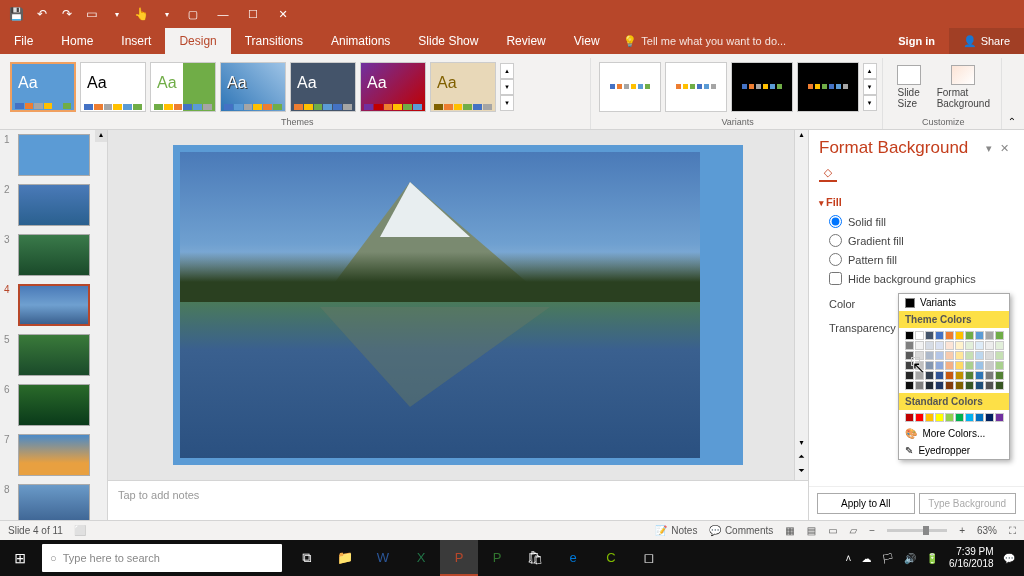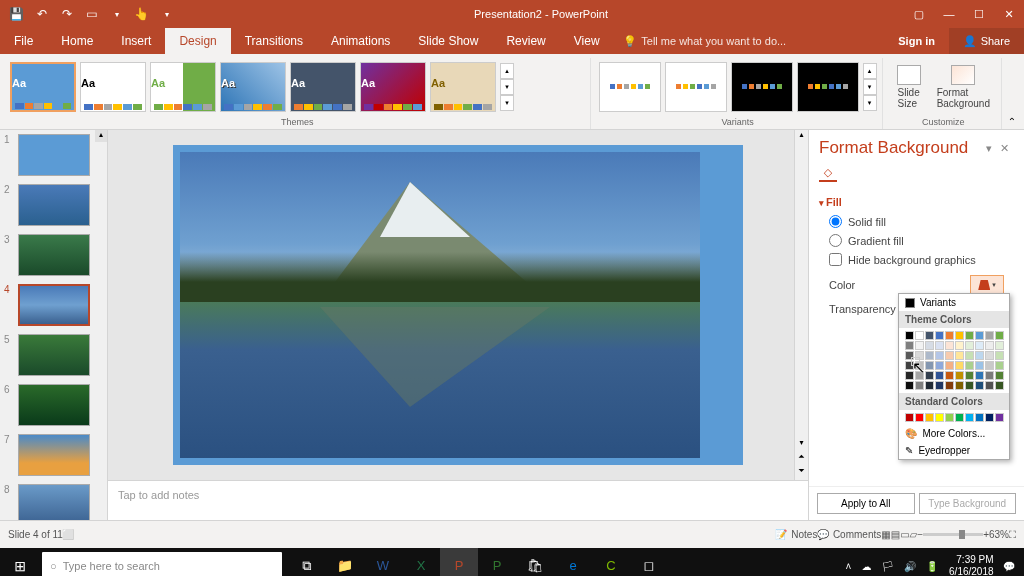--- a/index.html
+++ b/index.html
@@ -22,21 +22,21 @@
 .tabs .signin { padding: 0 14px; cursor: pointer; font-size: 11px; font-weight: bold; }
 .tabs .share { background: #a13f25; padding: 0 14px; height: 26px; display: flex; align-items: center; gap: 4px; cursor: pointer; font-size: 11px; }
 
 
 .ribbon { height: 76px; background: #f3f2f1; border-bottom: 1px solid #d4d4d4; display: flex; padding: 4px 5px 0; gap: 3px; }
 .ribbon-group { display: flex; flex-direction: column; border-right: 1px solid #e1e1e1; padding: 0 5px; }
 .ribbon-group-content { flex: 1; display: flex; align-items: center; gap: 4px; }
 .ribbon-group-label { font-size: 9px; color: #666; text-align: center; padding: 2px 0; }
 .theme-thumb { width: 66px; height: 50px; border: 1px solid #ccc; background: #fff; display: flex; flex-direction: column; cursor: pointer; position: relative; }
 .theme-thumb.selected { border: 2px solid #f0a060; }
-.theme-thumb .th-top { flex: 1; display: flex; align-items: center; justify-content: flex-start; font-size: 11px; font-weight: bold; }
+.theme-thumb .th-top { flex: 1; display: flex; align-items: center; justify-content: flex-start; padding-left: 6px; font-size: 16px; }
 .theme-thumb .th-bot { height: 8px; display: flex; gap: 1px; padding: 1px 3px; }
 .theme-thumb .th-bot span { flex: 1; }
 .variant-thumb { width: 62px; height: 50px; border: 1px solid #ccc; background: #fff; display: flex; align-items: center; justify-content: center; cursor: pointer; }
 .variant-thumb .v-row { display: flex; gap: 2px; }
 .variant-thumb .v-row span { width: 5px; height: 5px; }
 .scroll-btns { display: flex; flex-direction: column; width: 14px; }
 .scroll-btns div { height: 16px; border: 1px solid #ccc; font-size: 7px; display: flex; align-items: center; justify-content: center; cursor: pointer; background: #fff; }
 .customize-btn { display: flex; flex-direction: column; align-items: center; gap: 2px; cursor: pointer; font-size: 10px; color: #444; padding: 4px 6px; }
 .customize-btn .ico { width: 24px; height: 20px; border: 1px solid #aaa; background: #fff; }
 .collapse { width: 14px; display: flex; align-items: flex-end; justify-content: center; font-size: 10px; padding-bottom: 2px; cursor: pointer; }
@@ -83,31 +83,31 @@
 .fill-row .label { flex: 1; }
 .color-btn { width: 34px; height: 20px; border: 1px solid #f0a060; background: #fce4d6; display: flex; align-items: center; justify-content: center; cursor: pointer; gap: 2px; }
 .color-btn .bucket { width: 12px; height: 10px; background: #c43e1c; clip-path: polygon(20% 0, 80% 0, 100% 100%, 0 100%); }
 .color-btn .drop { font-size: 7px; }
 .transp-row { display: flex; align-items: center; padding: 2px 10px; gap: 4px; }
 .transp-row .slider { width: 14px; height: 4px; background: #ccc; }
 
 
 .color-pop { position: absolute; top: 293px; right: 14px; width: 112px; background: #fff; border: 1px solid #aaa; box-shadow: 2px 2px 5px rgba(0,0,0,0.3); font-size: 10px; z-index: 100; }
 .cp-item { padding: 3px 6px; display: flex; align-items: center; gap: 5px; cursor: pointer; }
-.cp-head { padding: 3px 6px; font-weight: 600; color: #555; background: #e5e5e5; }
+.cp-head { padding: 3px 6px; font-weight: 600; color: #555; background: #fde047; }
 .cp-grid { display: grid; grid-template-columns: repeat(10, 1fr); gap: 1px; padding: 3px 6px; }
 .cp-grid span { width: 9px; height: 9px; border: 1px solid #ccc; cursor: pointer; }
 .cp-cursor { position: absolute; top: 29px; left: 12px; font-size: 16px; color: #000; pointer-events: none; text-shadow: 0 0 2px #fff; }
 
 .pane-foot { padding: 6px 8px; display: flex; gap: 4px; border-top: 1px solid #eee; }
 .pane-foot button { flex: 1; font-size: 10px; padding: 4px; border: 1px solid #aaa; background: #fff; cursor: pointer; }
 .pane-foot button:disabled { color: #aaa; cursor: default; }
 
 
-.statusbar { height: 28px; background: #f3f2f1; border-top: 1px solid #d4d4d4; display: flex; align-items: center; font-size: 10px; color: #555; padding: 0 8px; }
+.statusbar { height: 20px; background: #f3f2f1; border-top: 1px solid #d4d4d4; display: flex; align-items: center; font-size: 10px; color: #555; padding: 0 8px; gap: 12px; }
 .statusbar .spacer { flex: 1; }
 .statusbar .sbtn { cursor: pointer; display: flex; align-items: center; gap: 3px; }
 .zoom-slider { width: 60px; height: 3px; background: #ccc; position: relative; }
 .zoom-slider .thumb { position: absolute; top: -3px; left: 60%; width: 6px; height: 9px; background: #888; }
 
 
 .taskbar { height: 36px; background: #101010; display: flex; align-items: center; color: #fff; font-size: 11px; }
 .taskbar .start { width: 40px; height: 36px; display: flex; align-items: center; justify-content: center; cursor: pointer; font-size: 14px; }
 .taskbar .search { width: 240px; height: 28px; background: #fff; margin-left: 2px; display: flex; align-items: center; gap: 6px; padding: 0 8px; color: #888; border-radius: 1px; }
 .taskbar .tb-icons { display: flex; gap: 0; margin-left: 6px; }
@@ -124,21 +124,20 @@
 <div class="titlebar">
   <div class="qat">
     <div class="qat-btn">💾</div>
     <div class="qat-btn">↶</div>
     <div class="qat-btn">↷</div>
     <div class="qat-btn">▭</div>
     <div class="qat-btn" style="font-size:8px">▾</div>
     <div class="qat-btn">👆</div>
     <div class="qat-btn" style="font-size:8px">▾</div>
   </div>
-  <div class="title">Presentation2 - PowerPoint</div>
   <div class="winbtns">
     <div class="winbtn">▢</div>
     <div class="winbtn">―</div>
     <div class="winbtn">☐</div>
     <div class="winbtn">✕</div>
   </div>
 </div>
 
 <div class="tabs">
   <div class="tab">File</div>
@@ -391,20 +390,24 @@
     <div class="pane-icons"><span class="pane-ico">◇</span></div>
     <div class="pane-body">
       <div class="pane-section-head">Fill</div>
       <label class="fill-opt">
           <input type="radio" checked="" style="">
           <span>Solid fill</span>
         </label>
       <label class="fill-opt">
           <input type="radio" style="">
           <span>Gradient fill</span>
+        </label>
+      <label class="fill-opt">
+          <input type="radio" style="">
+          <span>Pattern fill</span>
         </label>
       <label class="fill-opt">
           <input type="checkbox" style="">
           <span>Hide background graphics</span>
         </label>
       <div class="fill-row">
         <span class="label">Color</span>
         <div class="color-btn">
             <span class="bucket"></span>
             <span class="drop">▾</span>

